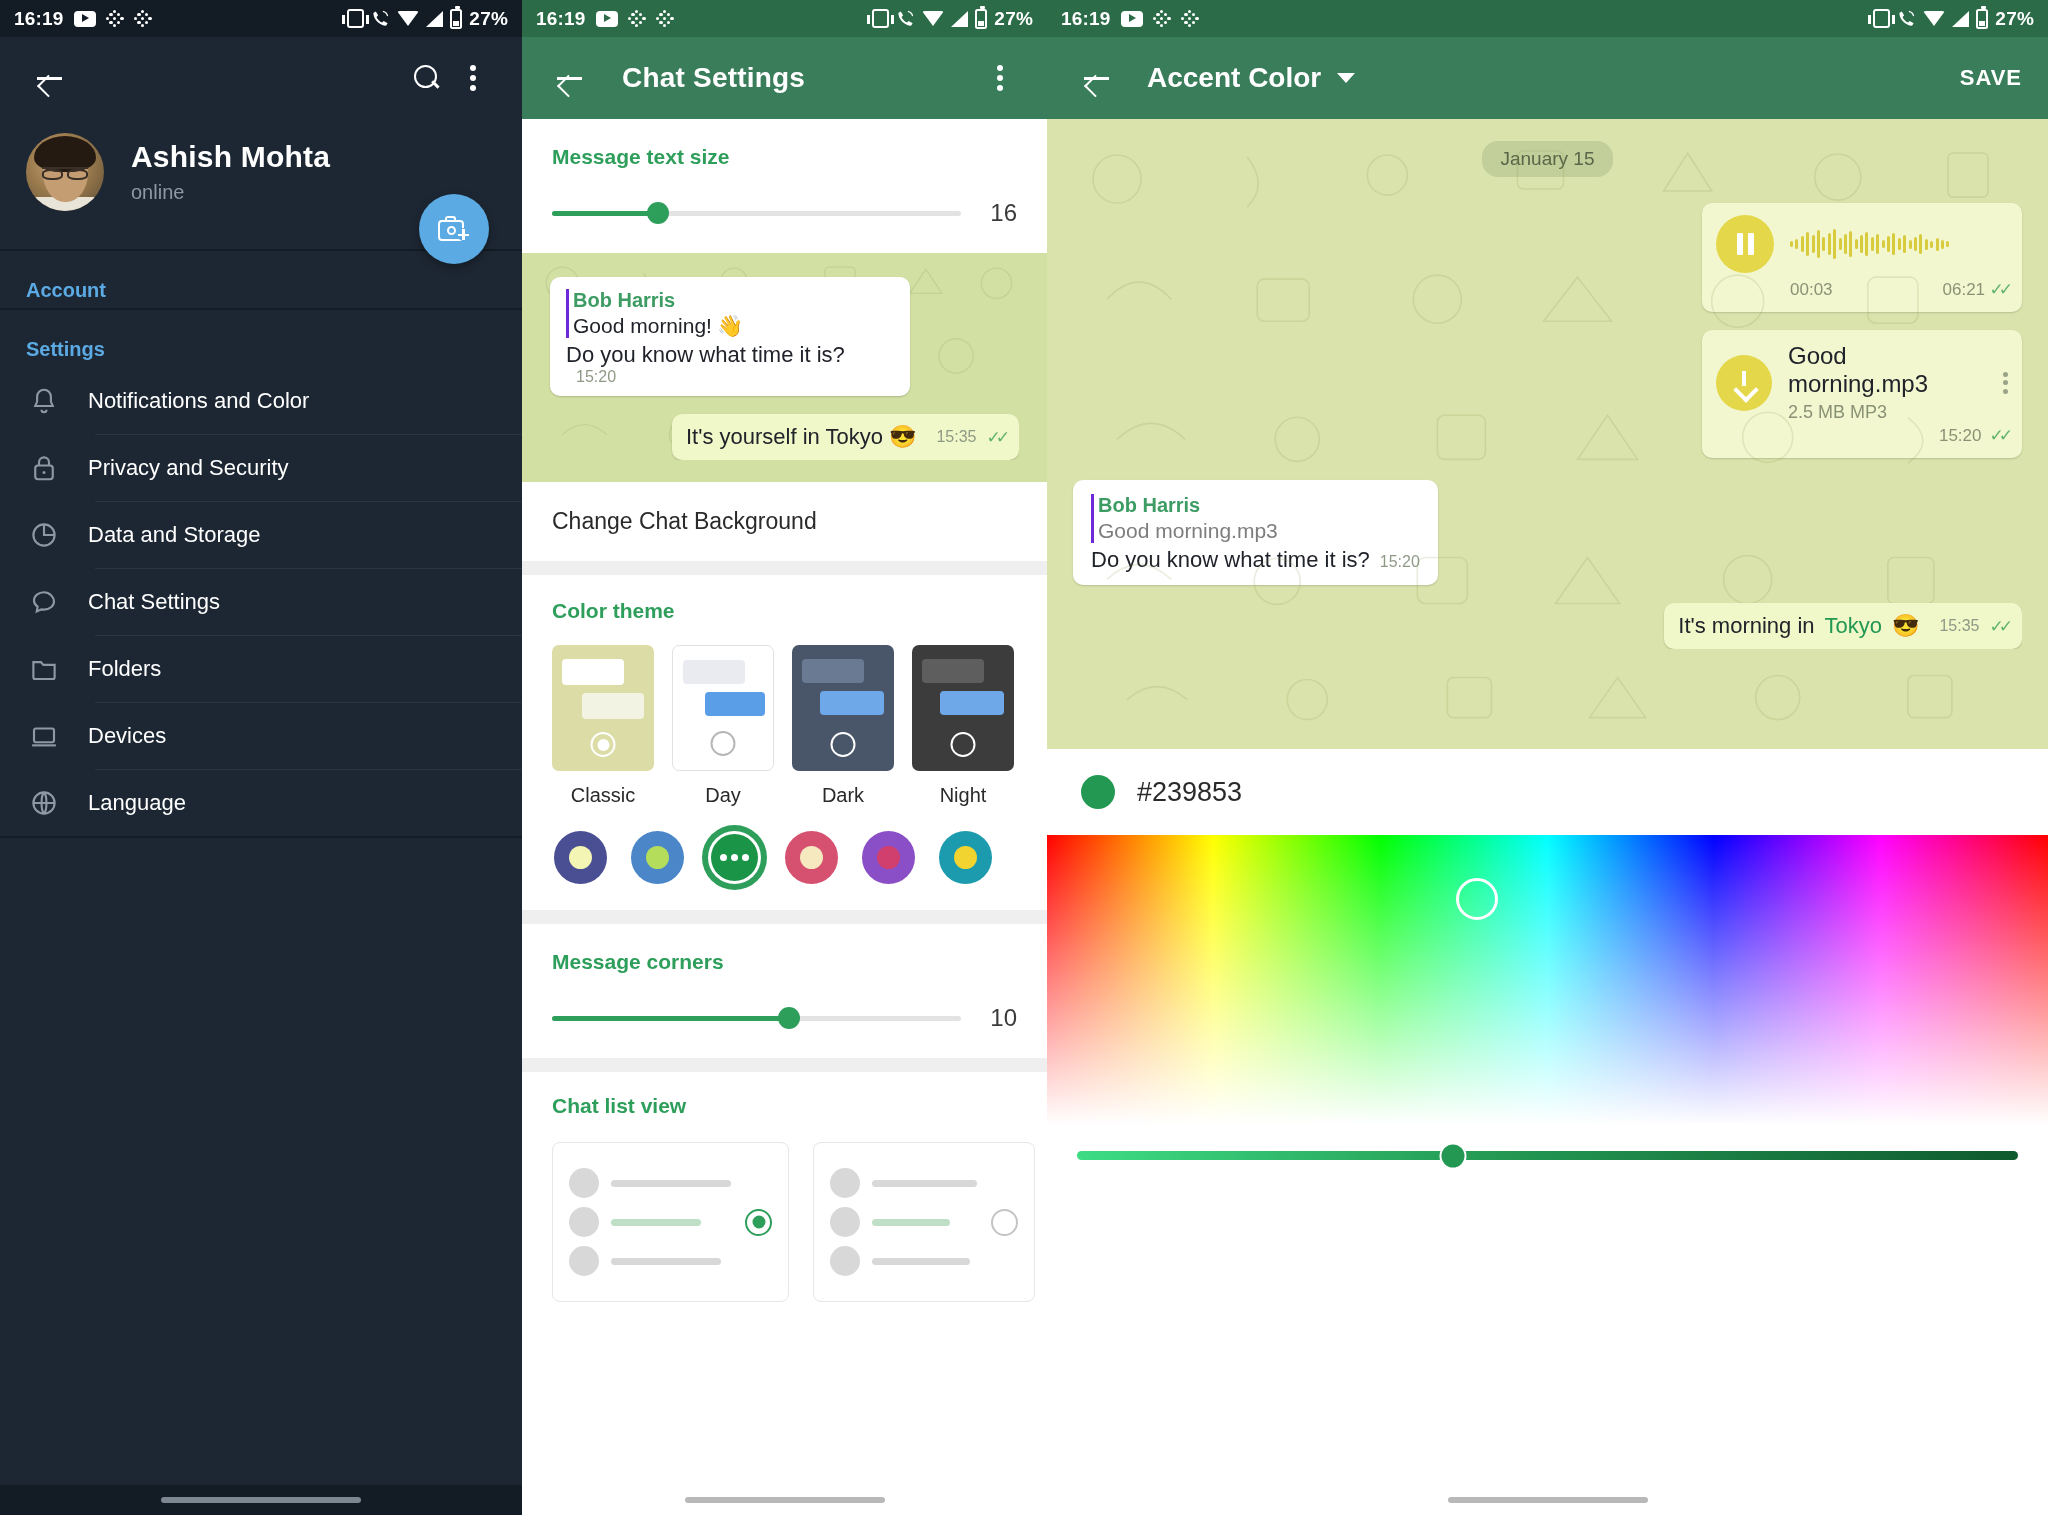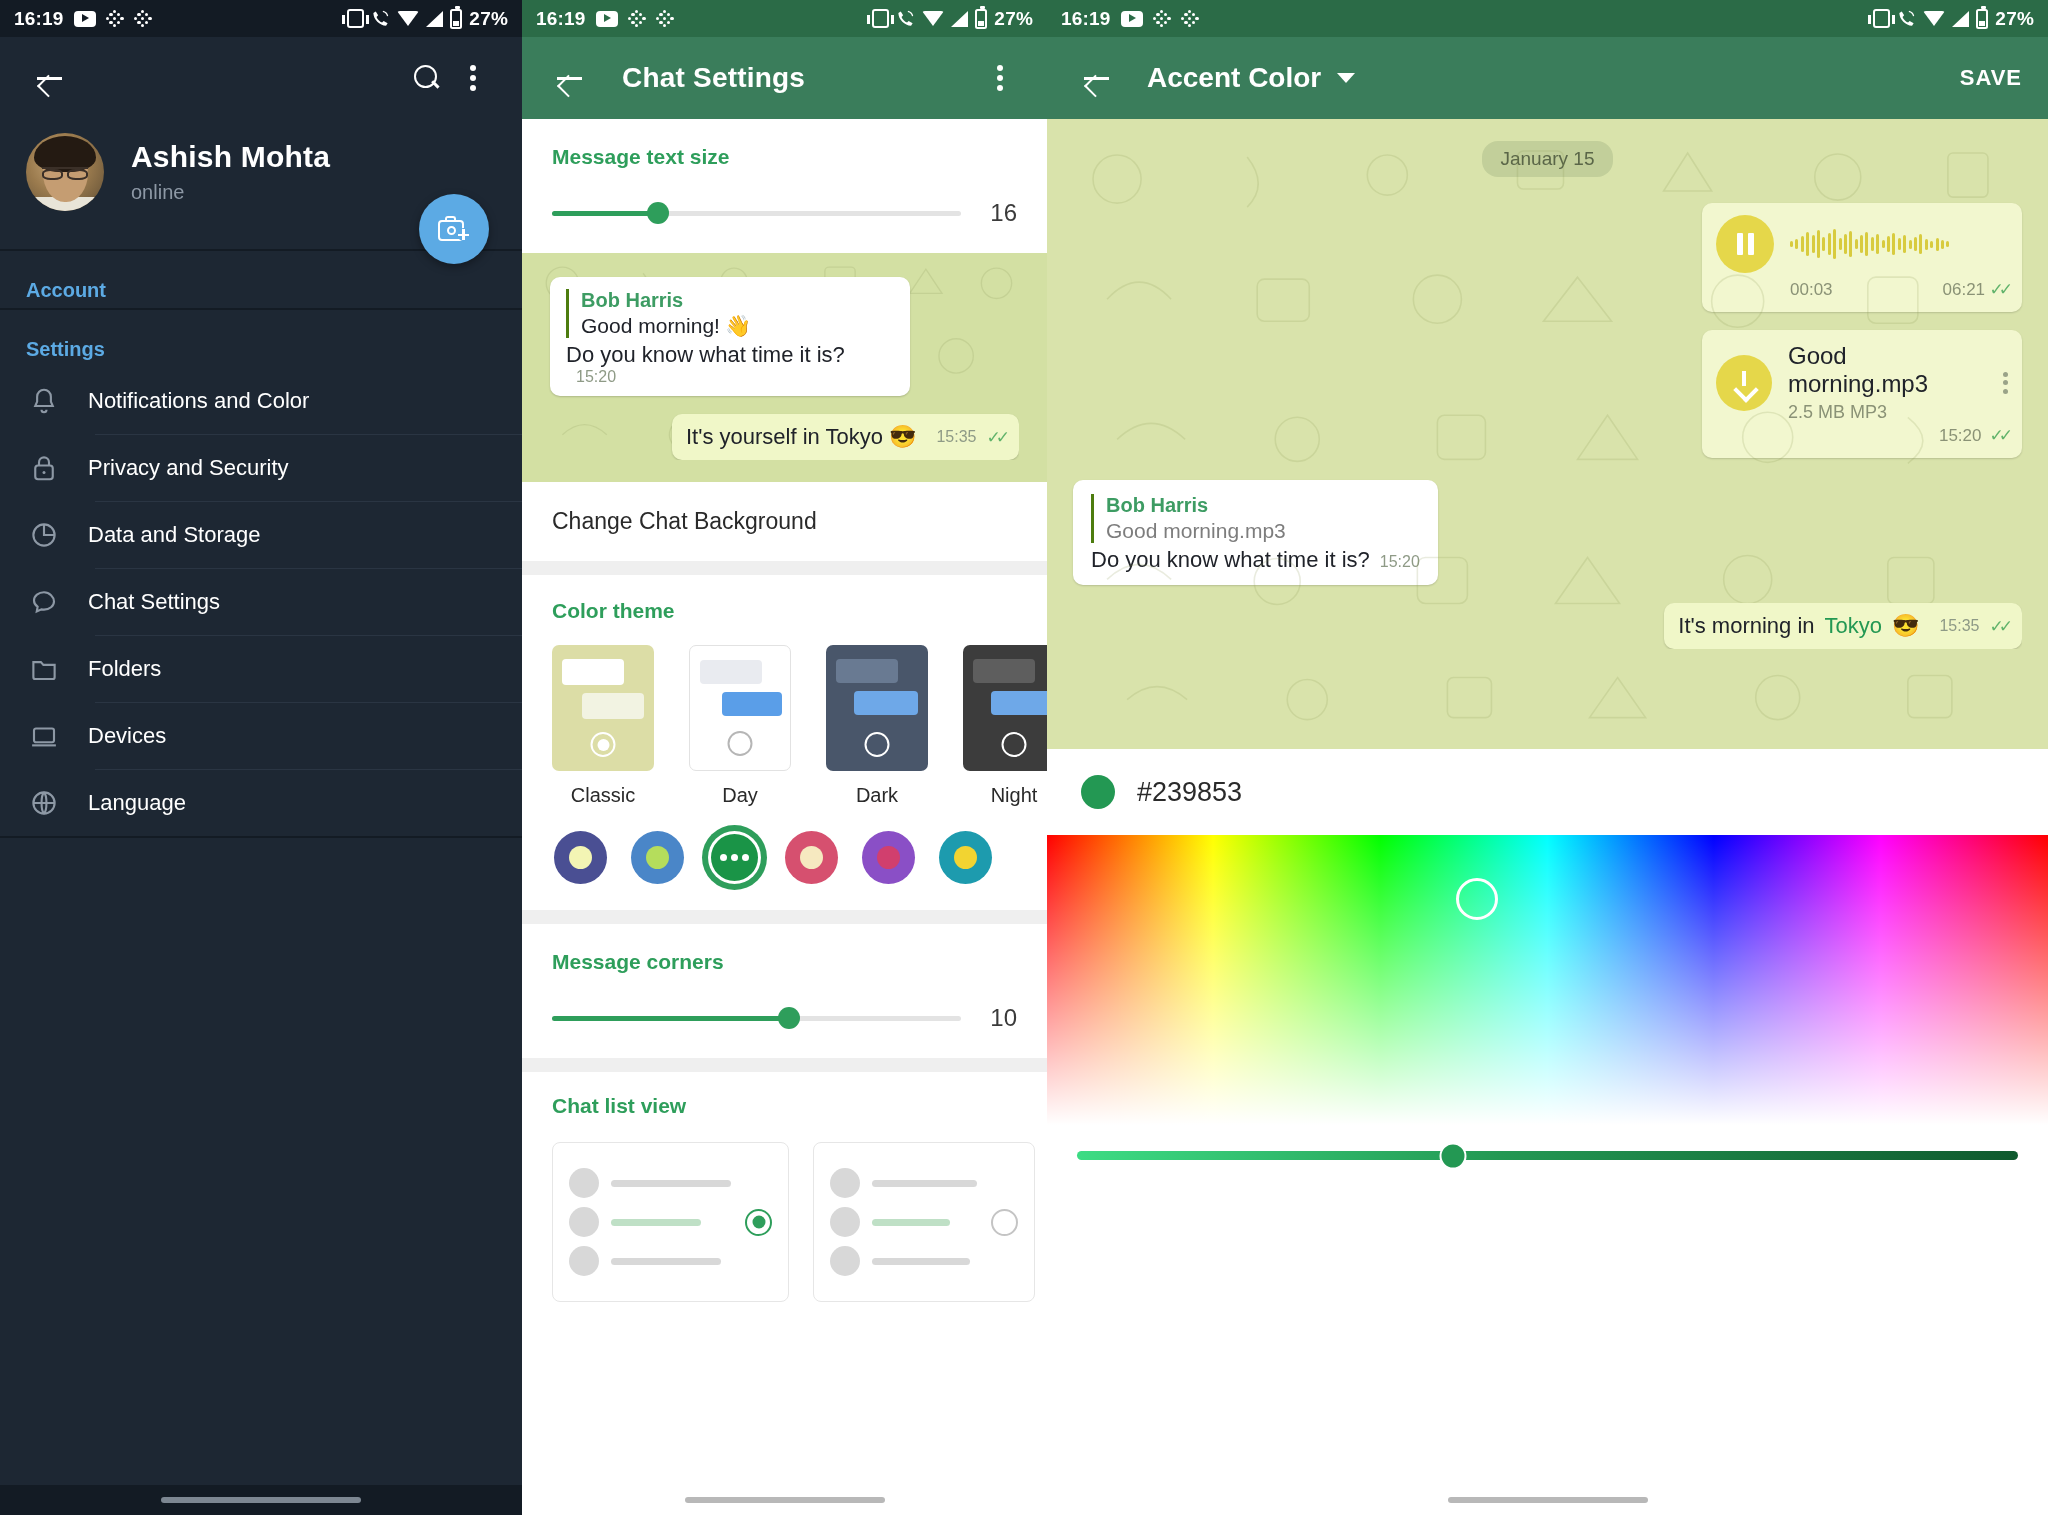--- a/index.html
+++ b/index.html
@@ -118,34 +118,34 @@
   .track { flex:1; height:5px; background:#e3e3e3; border-radius:3px; position:relative; }
   .track .fill { position:absolute; left:0; top:0; height:100%; background:#2e9e5b; border-radius:3px; }
   .track .knob { position:absolute; top:50%; width:22px;height:22px;border-radius:50%;
     background:#2e9e5b; transform:translate(-50%,-50%); cursor:pointer; }
   .slider-val { font-size:24px; color:#3b3b3b; min-width:34px; text-align:right; }
 
   .chatprev { position:relative; background:#d3e0a3; padding:24px 28px 22px 28px; overflow:hidden; }
   .doodle { position:absolute; inset:0; opacity:.16; }
   .bub-in { position:relative; background:#fff; border-radius:10px; padding:12px 16px 10px 16px;
     max-width:360px; box-shadow:0 1px 2px rgba(0,0,0,.18); }
-  .reply { border-left:3px solid #4d7c0f; padding-left:12px; margin-bottom:4px; }
+  .reply { border-left:3px solid #6d28d9; padding-left:4px; margin-bottom:4px; }
   .reply-name { font-size:20px; font-weight:bold; color:#3d9c63; }
   .reply-txt { font-size:21px; color:#20232a; margin-top:2px; }
   .msg-txt { font-size:22px; color:#20232a; display:inline; }
   .msg-time { font-size:16px; color:#8e9a86; margin-left:10px; }
   .bub-out { position:relative; background:#f0f7c8; border-radius:10px; padding:10px 14px;
     box-shadow:0 1px 2px rgba(0,0,0,.18); display:inline-flex; align-items:center; gap:10px;
     margin-top:18px; float:right; }
   .ticks { color:#61b36b; font-size:17px; letter-spacing:-5px; }
 
   .row-item { padding:26px 30px; font-size:23px; color:#2a2a2a; background:#fff; cursor:pointer; }
   .gap { height:14px; background:#efefef; }
 
-  .themes { display:flex; gap:35px; padding:4px 30px 0 30px; }
+  .themes { display:flex; gap:18px; padding:4px 30px 0 30px; }
   .theme-card { width:102px; }
   .theme-box { width:102px; height:126px; border-radius:7px; position:relative; overflow:hidden; }
   .tb-classic { background:#dcdda6; }
   .tb-day { background:#fff; border:1px solid #e2e2e2; }
   .tb-dark { background:#49566a; }
   .tb-night { background:#3c3c3c; }
   .mini { position:absolute; border-radius:4px; }
   .radio { position:absolute; left:50%; bottom:14px; transform:translateX(-50%);
     width:25px;height:25px;border-radius:50%;border:2.6px solid #fff; }
   .radio.sel:after{content:"";position:absolute;left:50%;top:50%;transform:translate(-50%,-50%);

